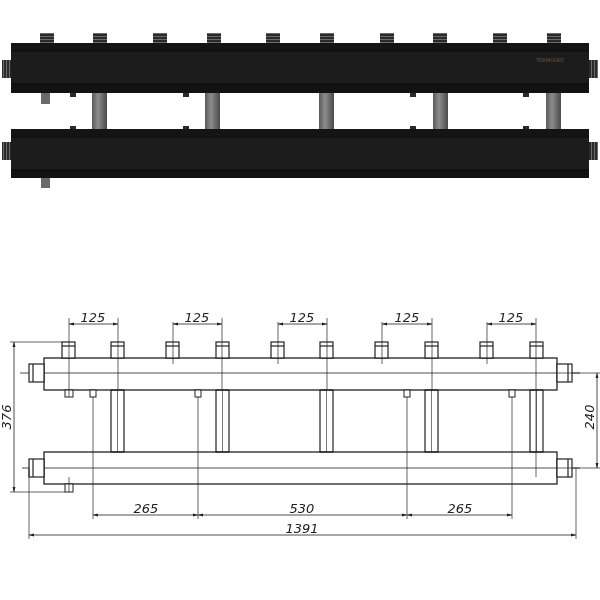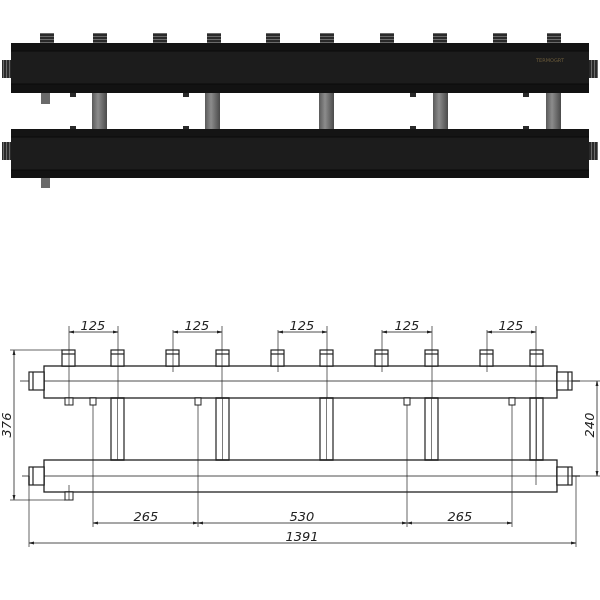--- a/index.html
+++ b/index.html
@@ -1,18 +1,18 @@
 <!DOCTYPE html>
 <html><head>
 <meta charset="utf-8">
 <style>
   html,body{margin:0;padding:0;background:#ffffff;}
   body{width:600px;height:600px;position:relative;overflow:hidden;font-family:"DejaVu Sans",sans-serif;}
   #render-view{position:absolute;left:0;top:20px;width:600px;height:180px;}
-  #drawing{position:absolute;left:0;top:300px;width:600px;height:260px;}
+  #drawing{position:absolute;left:0;top:292px;width:600px;height:260px;}
   svg text{font-family:"DejaVu Sans",sans-serif;font-style:italic;}
 </style>
 </head>
 <body>
 
 <div id="render-view">
   <svg width="600" height="180" viewBox="0 20 600 180" xmlns="http://www.w3.org/2000/svg">
     <defs>
       <linearGradient id="pipeG" x1="0" x2="1" y1="0" y2="0">
         <stop offset="0" stop-color="#5a5a5a"></stop>

